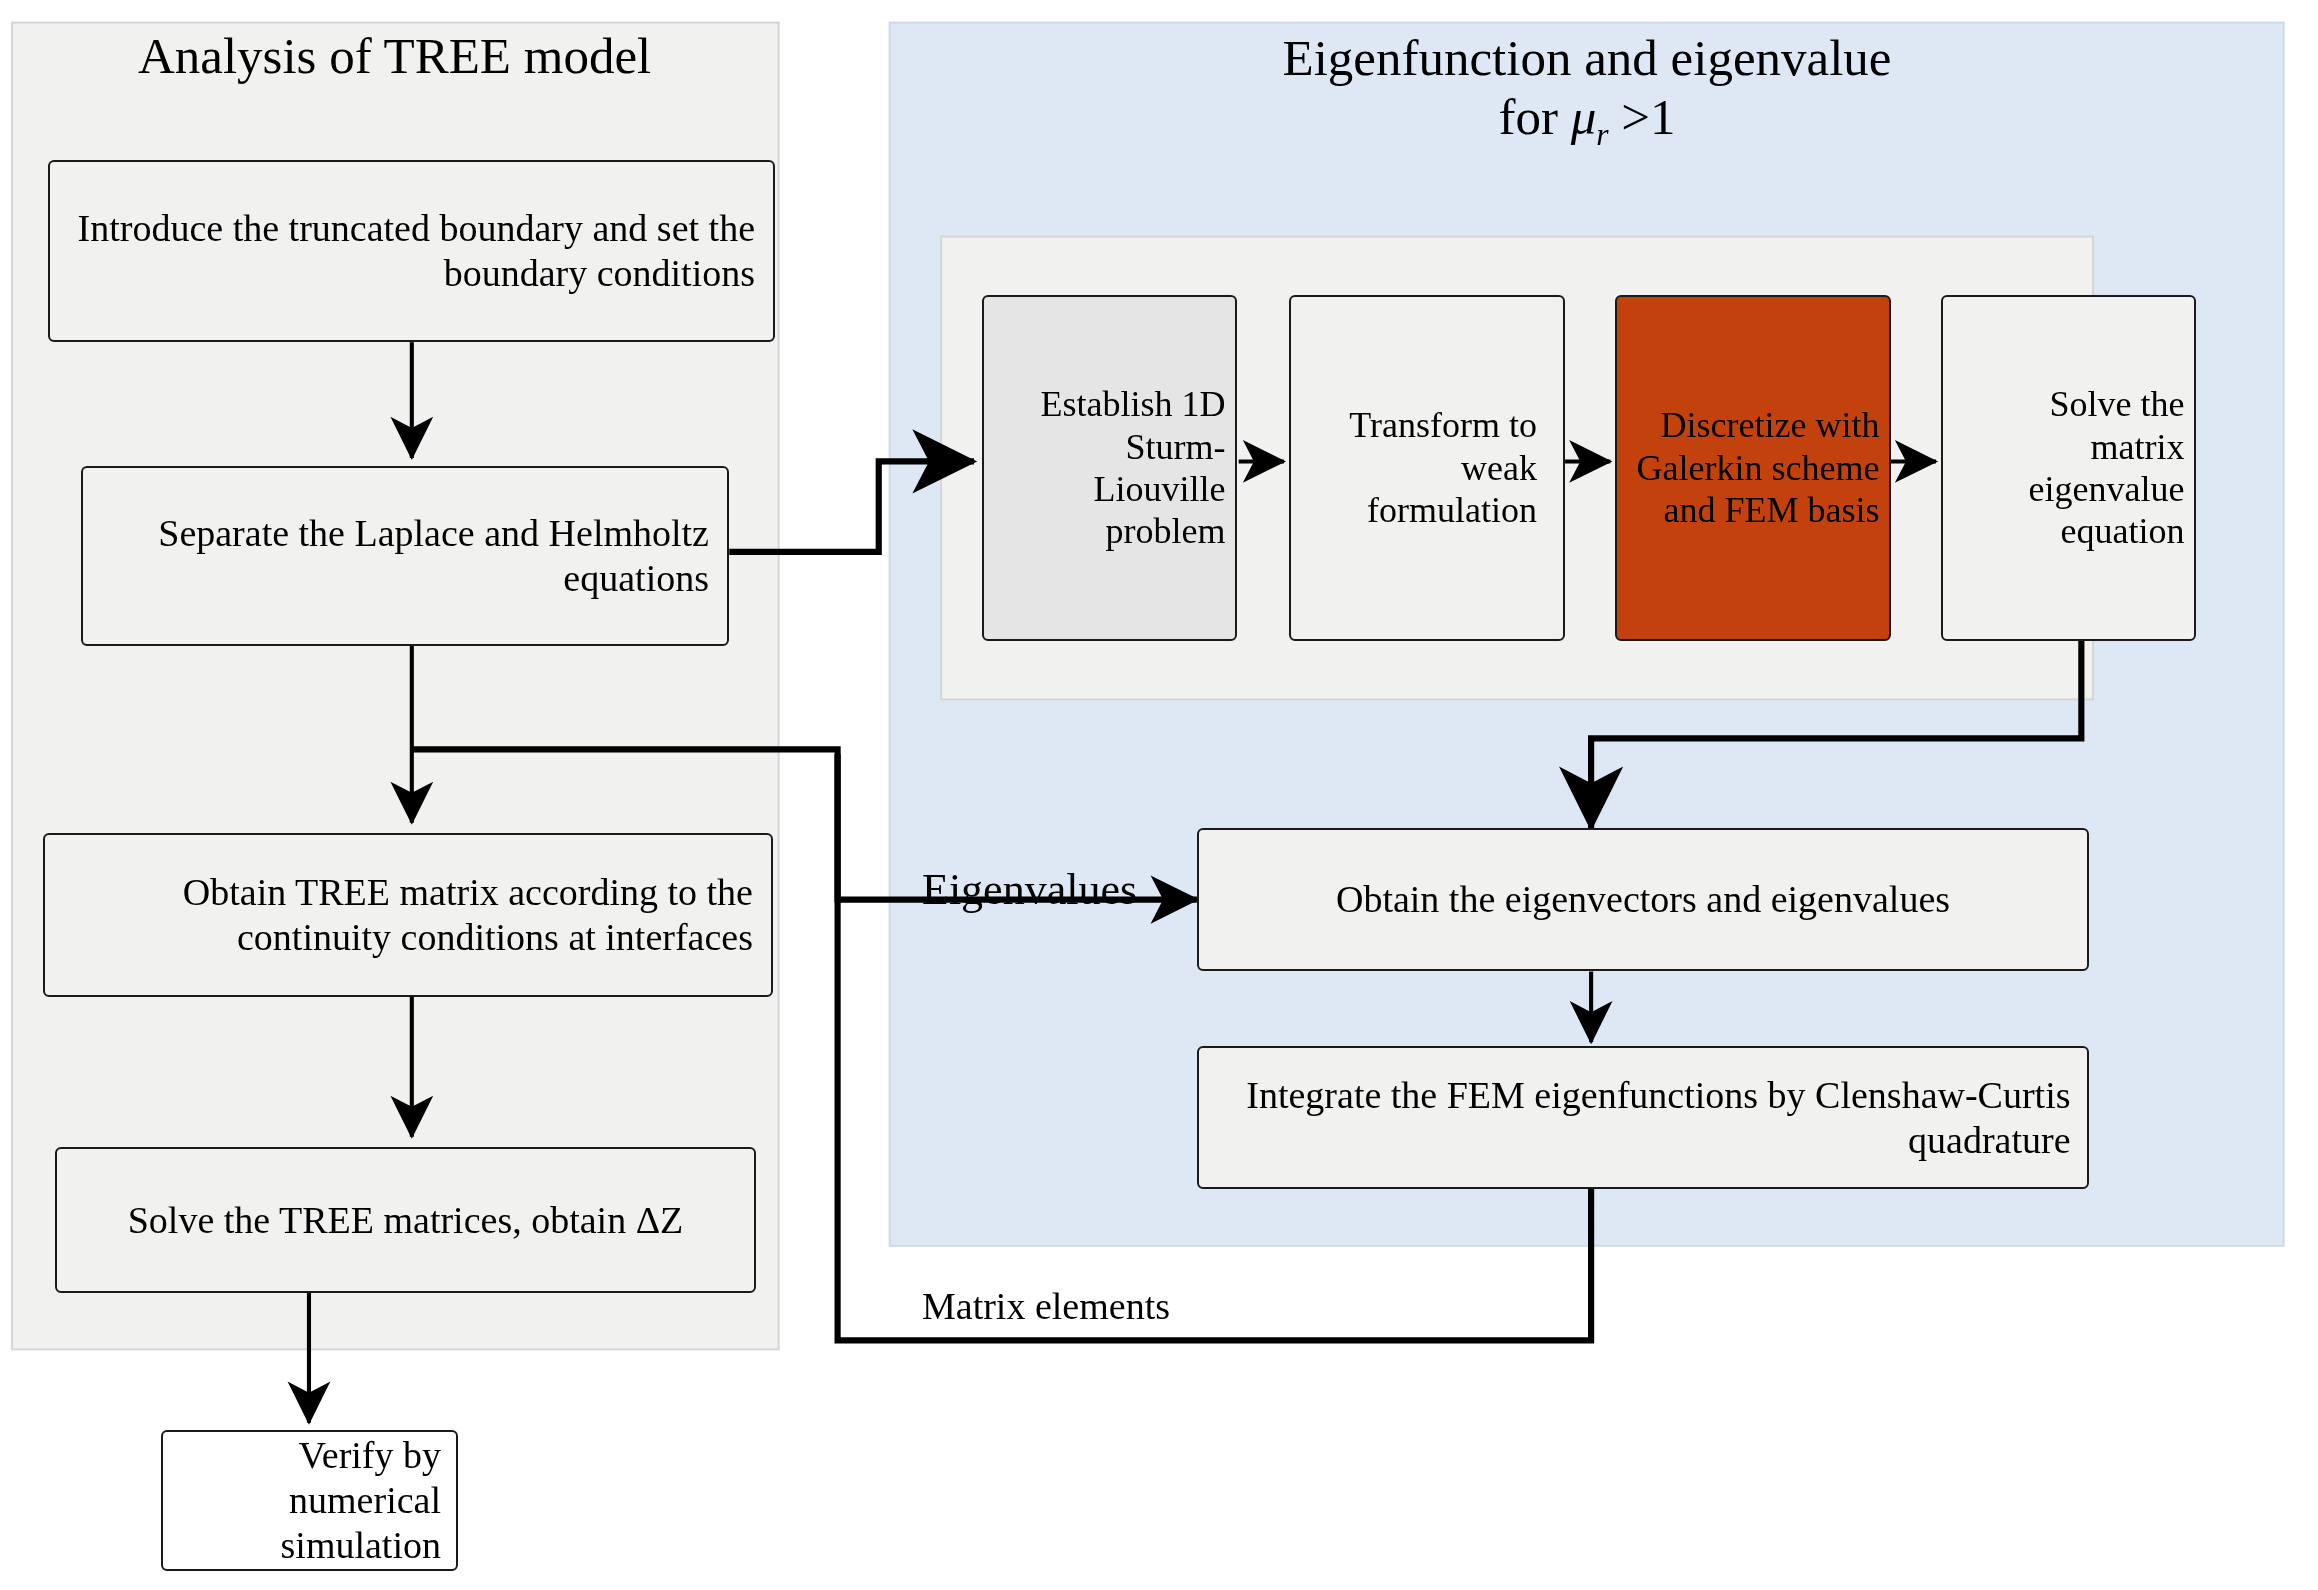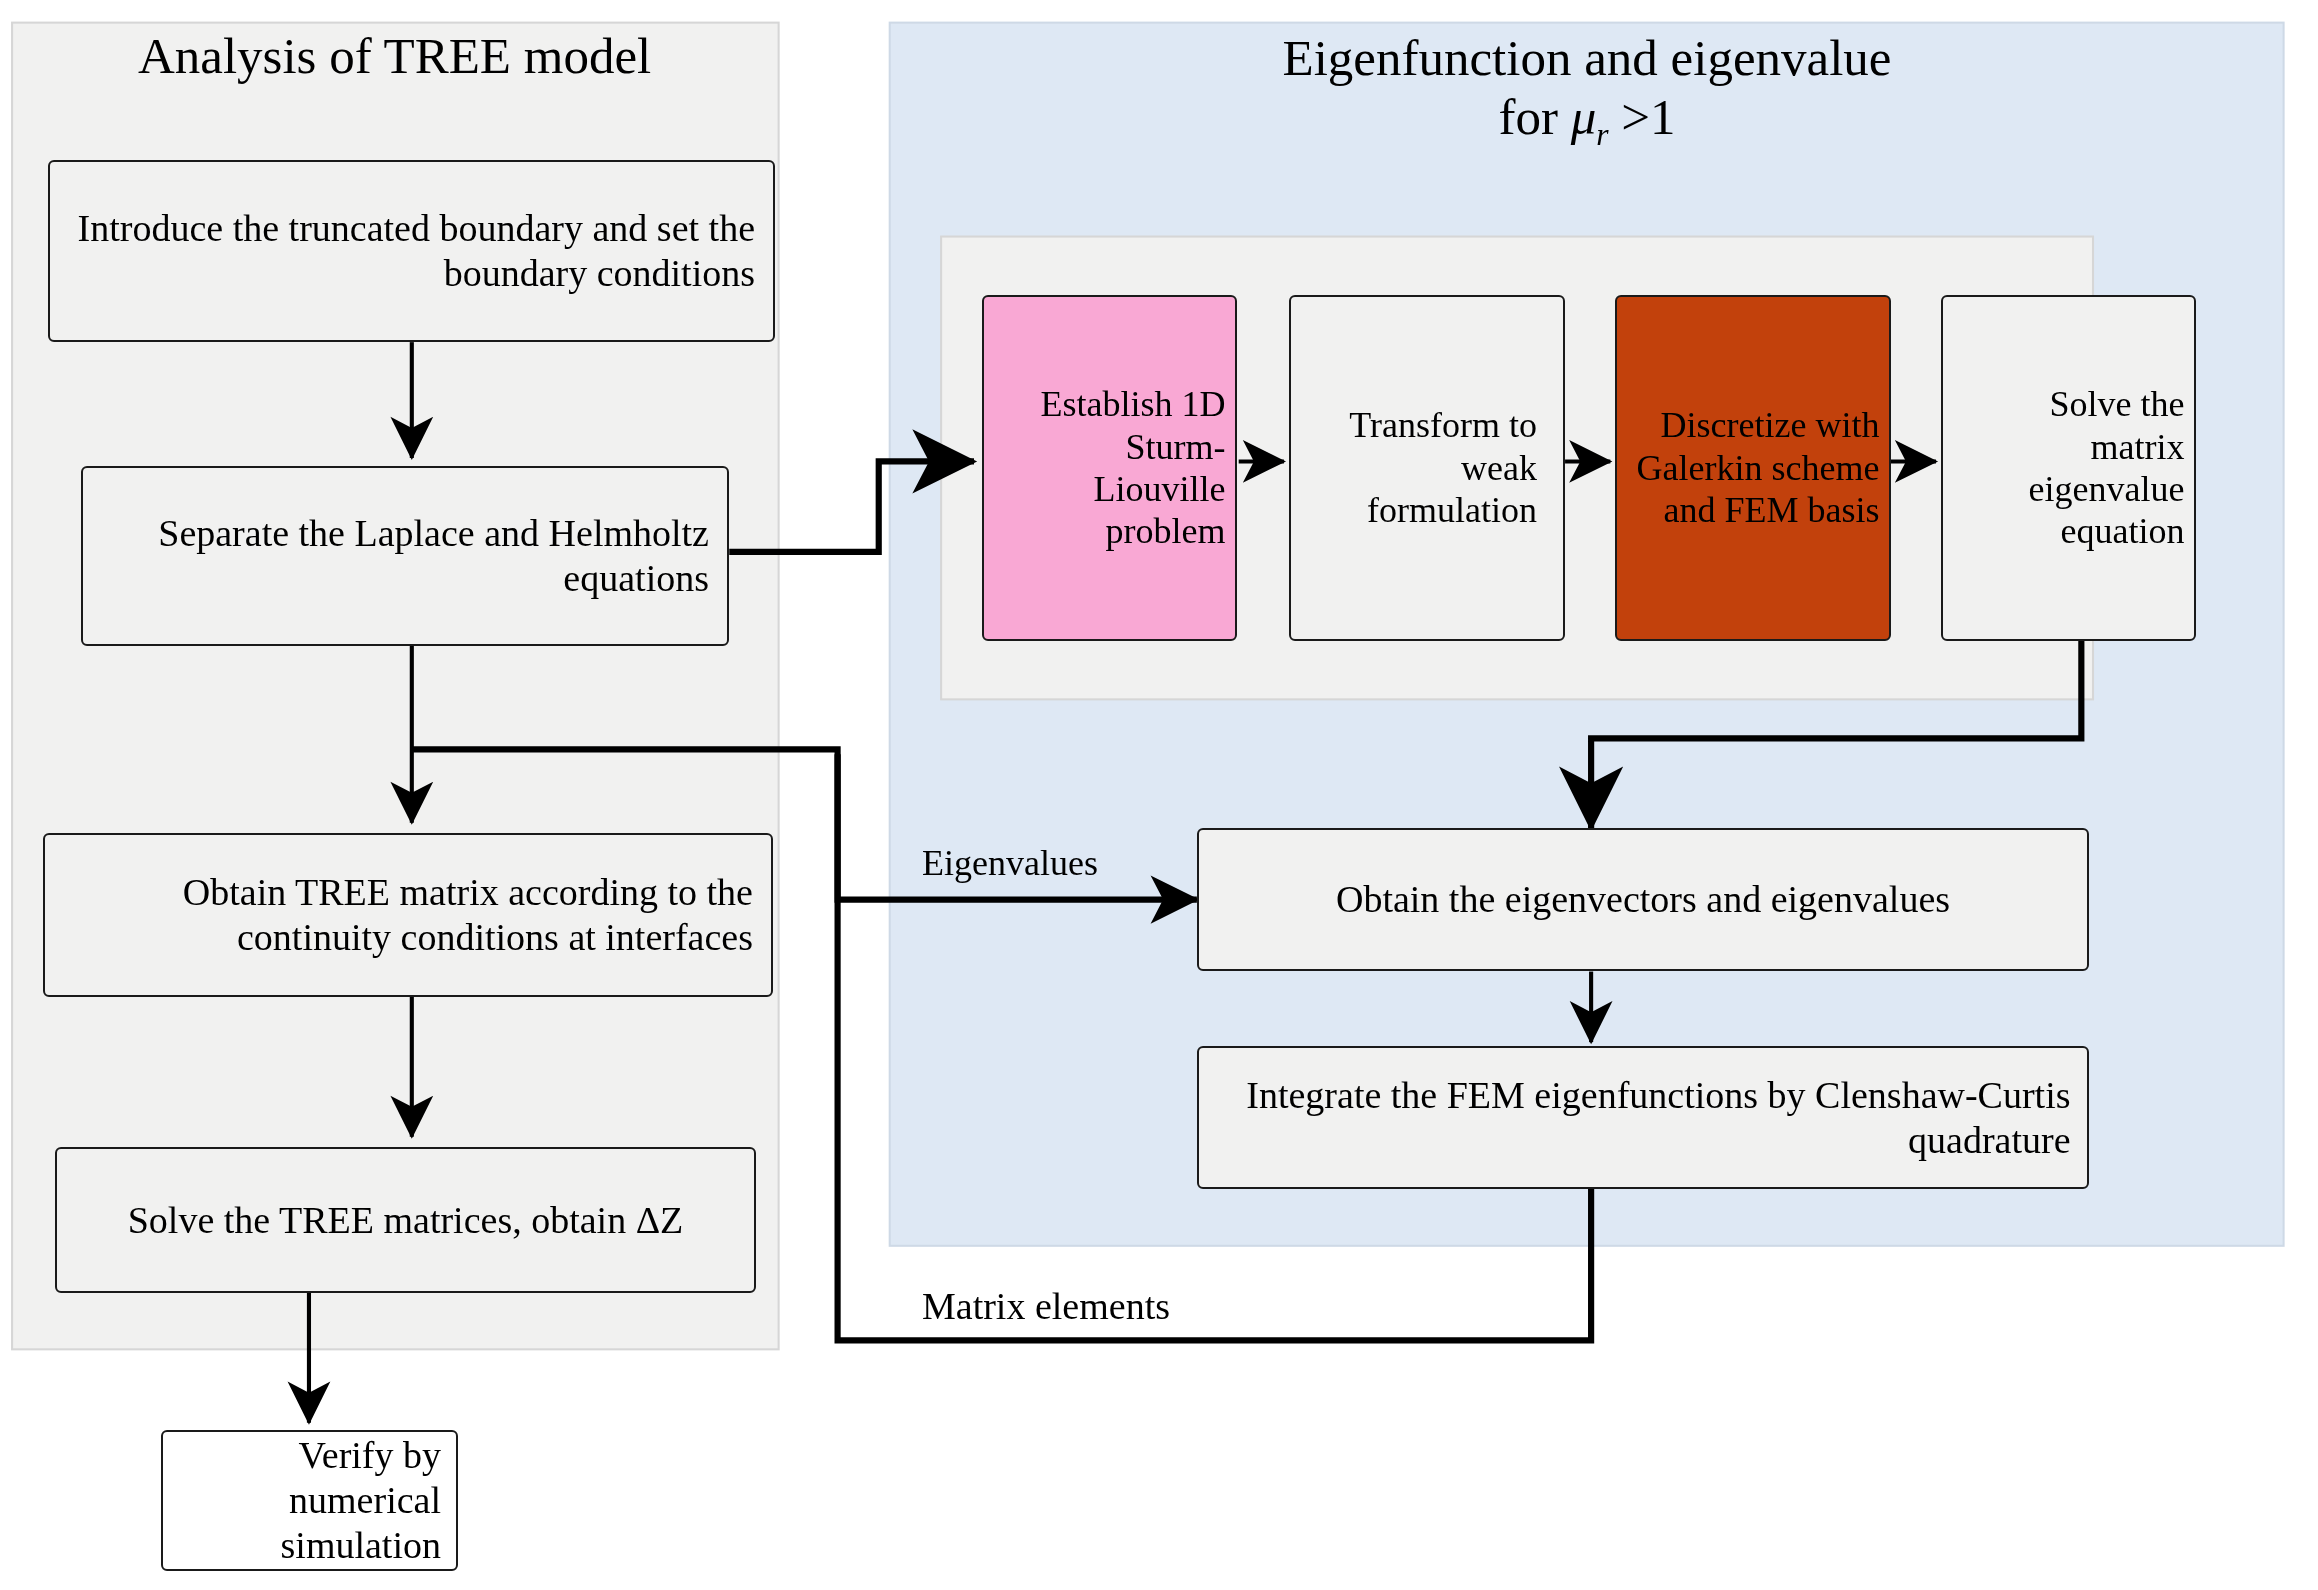--- a/index.html
+++ b/index.html
@@ -80,35 +80,35 @@
   <div class="node" style="left:43px;top:833px;width:730px;height:164px;
               background:#f1f1f0;border:2.1px solid #1a1a1a;font-size:38px;padding:0 18px;">Obtain TREE matrix according to the continuity conditions at interfaces</div>
 
   <div class="node" style="left:55px;top:1147px;width:701px;height:146px;
               background:#f1f1f0;border:2.1px solid #1a1a1a;font-size:38px;padding:0 18px;">Solve the TREE matrices, obtain ΔZ</div>
 
   <div class="node" style="left:161px;top:1430px;width:297px;height:141px;
               background:#ffffff;border:2.1px solid #1a1a1a;font-size:38px;padding:0 15px;">Verify by numerical simulation</div>
 
   <div class="node" style="left:982px;top:295px;width:255px;height:346px;
-              background:#f9a8d4;border:2.1px solid #1a1a1a;font-size:36px;padding:0 9.6px;">Establish 1D Sturm-Liouville problem</div>
+              background:#e5e5e5;border:2.1px solid #1a1a1a;font-size:36px;padding:0 9.6px;">Establish 1D Sturm-Liouville problem</div>
 
   <div class="node" style="left:1289px;top:295px;width:276px;height:346px;
               background:#f1f1f0;border:2.1px solid #1a1a1a;font-size:36px;padding:0 26px;">Transform to weak formulation</div>
 
   <div class="node" style="left:1615px;top:295px;width:276px;height:346px;
               background:#c2410c;border:2.1px solid #1a1a1a;font-size:36px;padding:0 9.6px;">Discretize with Galerkin scheme and FEM basis</div>
 
   <div class="node" style="left:1941px;top:295px;width:255px;height:346px;
               background:#f1f1f0;border:2.1px solid #1a1a1a;font-size:36px;padding:0 9.6px;">Solve the matrix eigenvalue equation</div>
 
   <div class="node" style="left:1197px;top:828px;width:892px;height:143px;
               background:#f1f1f0;border:2.1px solid #1a1a1a;font-size:38px;padding:0 16.5px;">Obtain the eigenvectors and eigenvalues</div>
 
   <div class="node" style="left:1197px;top:1046px;width:892px;height:143px;
               background:#f1f1f0;border:2.1px solid #1a1a1a;font-size:38px;padding:0 16.5px;">Integrate the FEM eigenfunctions by Clenshaw-Curtis quadrature</div>
 
-  <div class="edge-label" style="left:922px;top:842px;font-size:36px;">Eigenvalues</div>
+  <div class="edge-label" style="left:922px;top:864px;font-size:44px;">Eigenvalues</div>
 
   <div class="edge-label" style="left:922px;top:1284px;font-size:38px;">Matrix elements</div>
 
 </div>
 
 
 </body></html>

